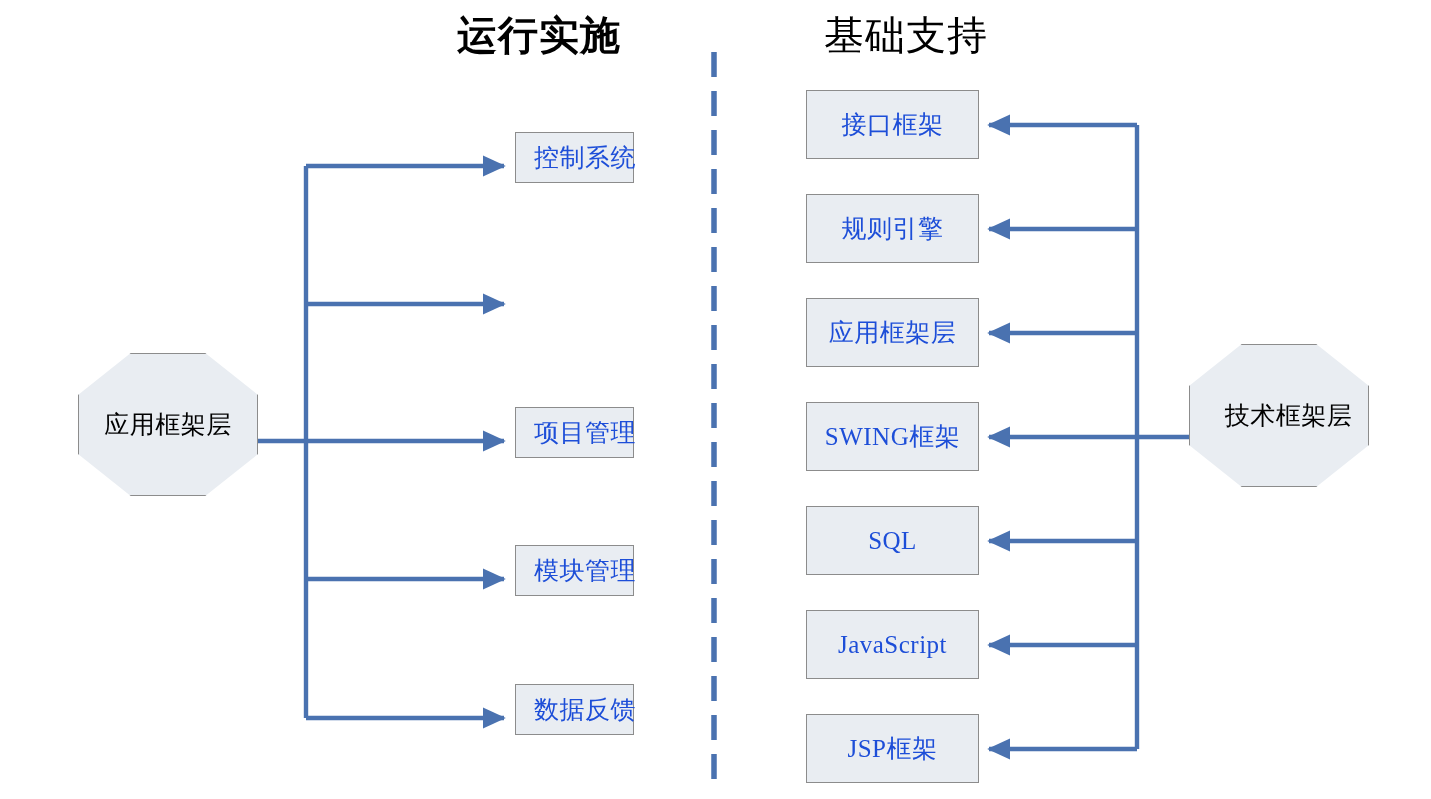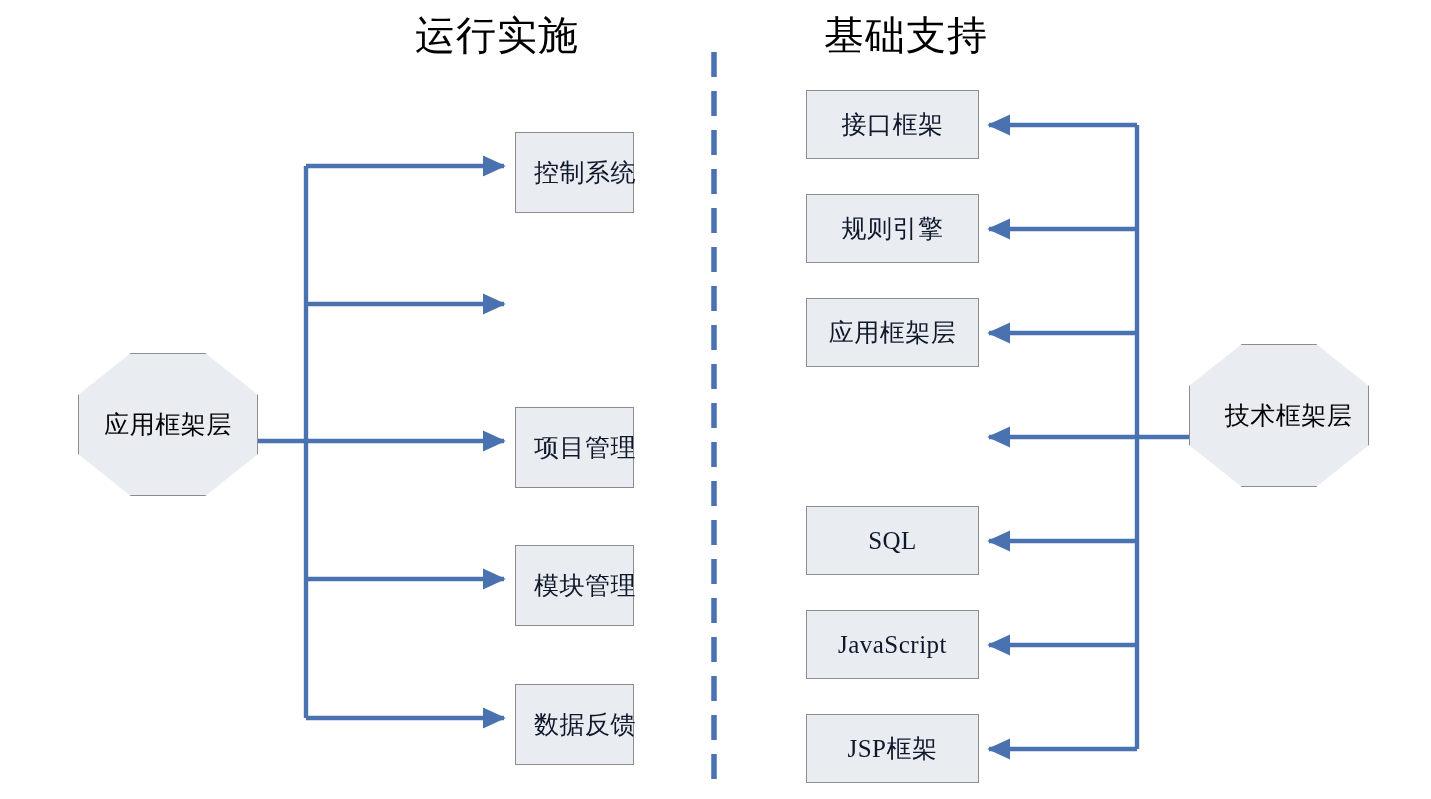--- a/index.html
+++ b/index.html
@@ -29,38 +29,38 @@
 
   
   .section-title {
     position: absolute;
     font-size: 40px;
     line-height: 1.1;
     color: #000000;
     white-space: nowrap;
     letter-spacing: 1px;
   }
-  #title-left  { left: 415px; top: 14px; }
+  #title-left  { left: 457px; top: 14px; font-weight: bold; }
   #title-right { left: 818px; top: 14px; margin-left: 6px; }
 
   
   .node-box {
     position: absolute;
     box-sizing: border-box;
     background: #e9edf2;
     border: 1.6px solid #8c8c8c;
     display: flex;
     align-items: center;
     justify-content: center;
     font-size: 25px;
-    color: #0f172a;
+    color: #1d4ed8;
     white-space: nowrap;
     letter-spacing: 0.5px;
   }
-  .node-box.left-col  { left: 515px; width: 119px; height: 81px; padding-left: 21px; }
+  .node-box.left-col  { left: 515px; width: 119px; height: 51px; padding-left: 21px; }
   .node-box.right-col { left: 806px; width: 173px; height: 69px; }
 
   
   .octagon {
     position: absolute;
     width: 180px;
     height: 143px;
     background: #e9edf2;
     border: 1.5px solid #8c8c8c;
     box-sizing: border-box;
@@ -135,17 +135,18 @@
   <div class="node-box left-col" style="top:132px">控制系统</div>
   <div class="node-box left-col" style="top:407px">项目管理</div>
   <div class="node-box left-col" style="top:684px">数据反馈</div>
   <div class="node-box left-col" style="top:545px">模块管理</div>
 
   <div class="octagon" id="oct-right">技术框架层</div>
 
   <div class="node-box right-col" style="top:90px">接口框架</div>
   <div class="node-box right-col" style="top:194px">规则引擎</div>
   <div class="node-box right-col" style="top:298px">应用框架层</div>
+  <div class="node-box right-col" style="top:402px">SWING框架</div>
   <div class="node-box right-col" style="top:506px">SQL</div>
   <div class="node-box right-col" style="top:610px">JavaScript</div>
   <div class="node-box right-col" style="top:714px">JSP框架</div>
 
 </div>
 
 </body></html>

